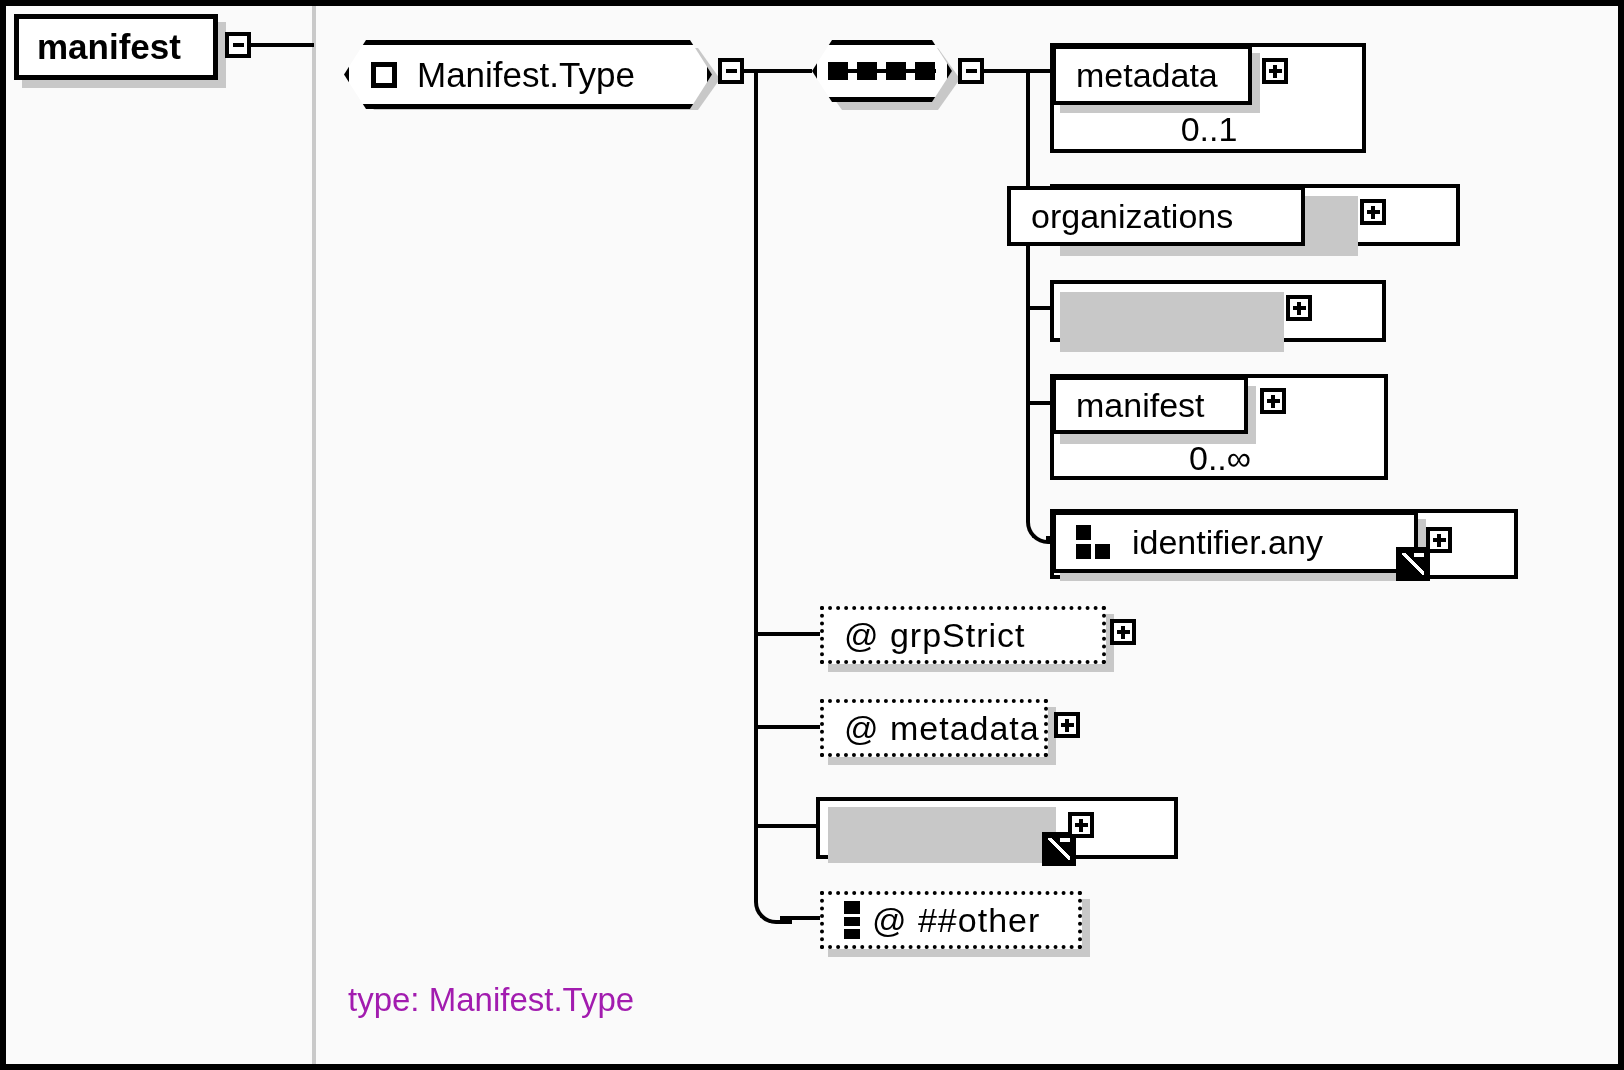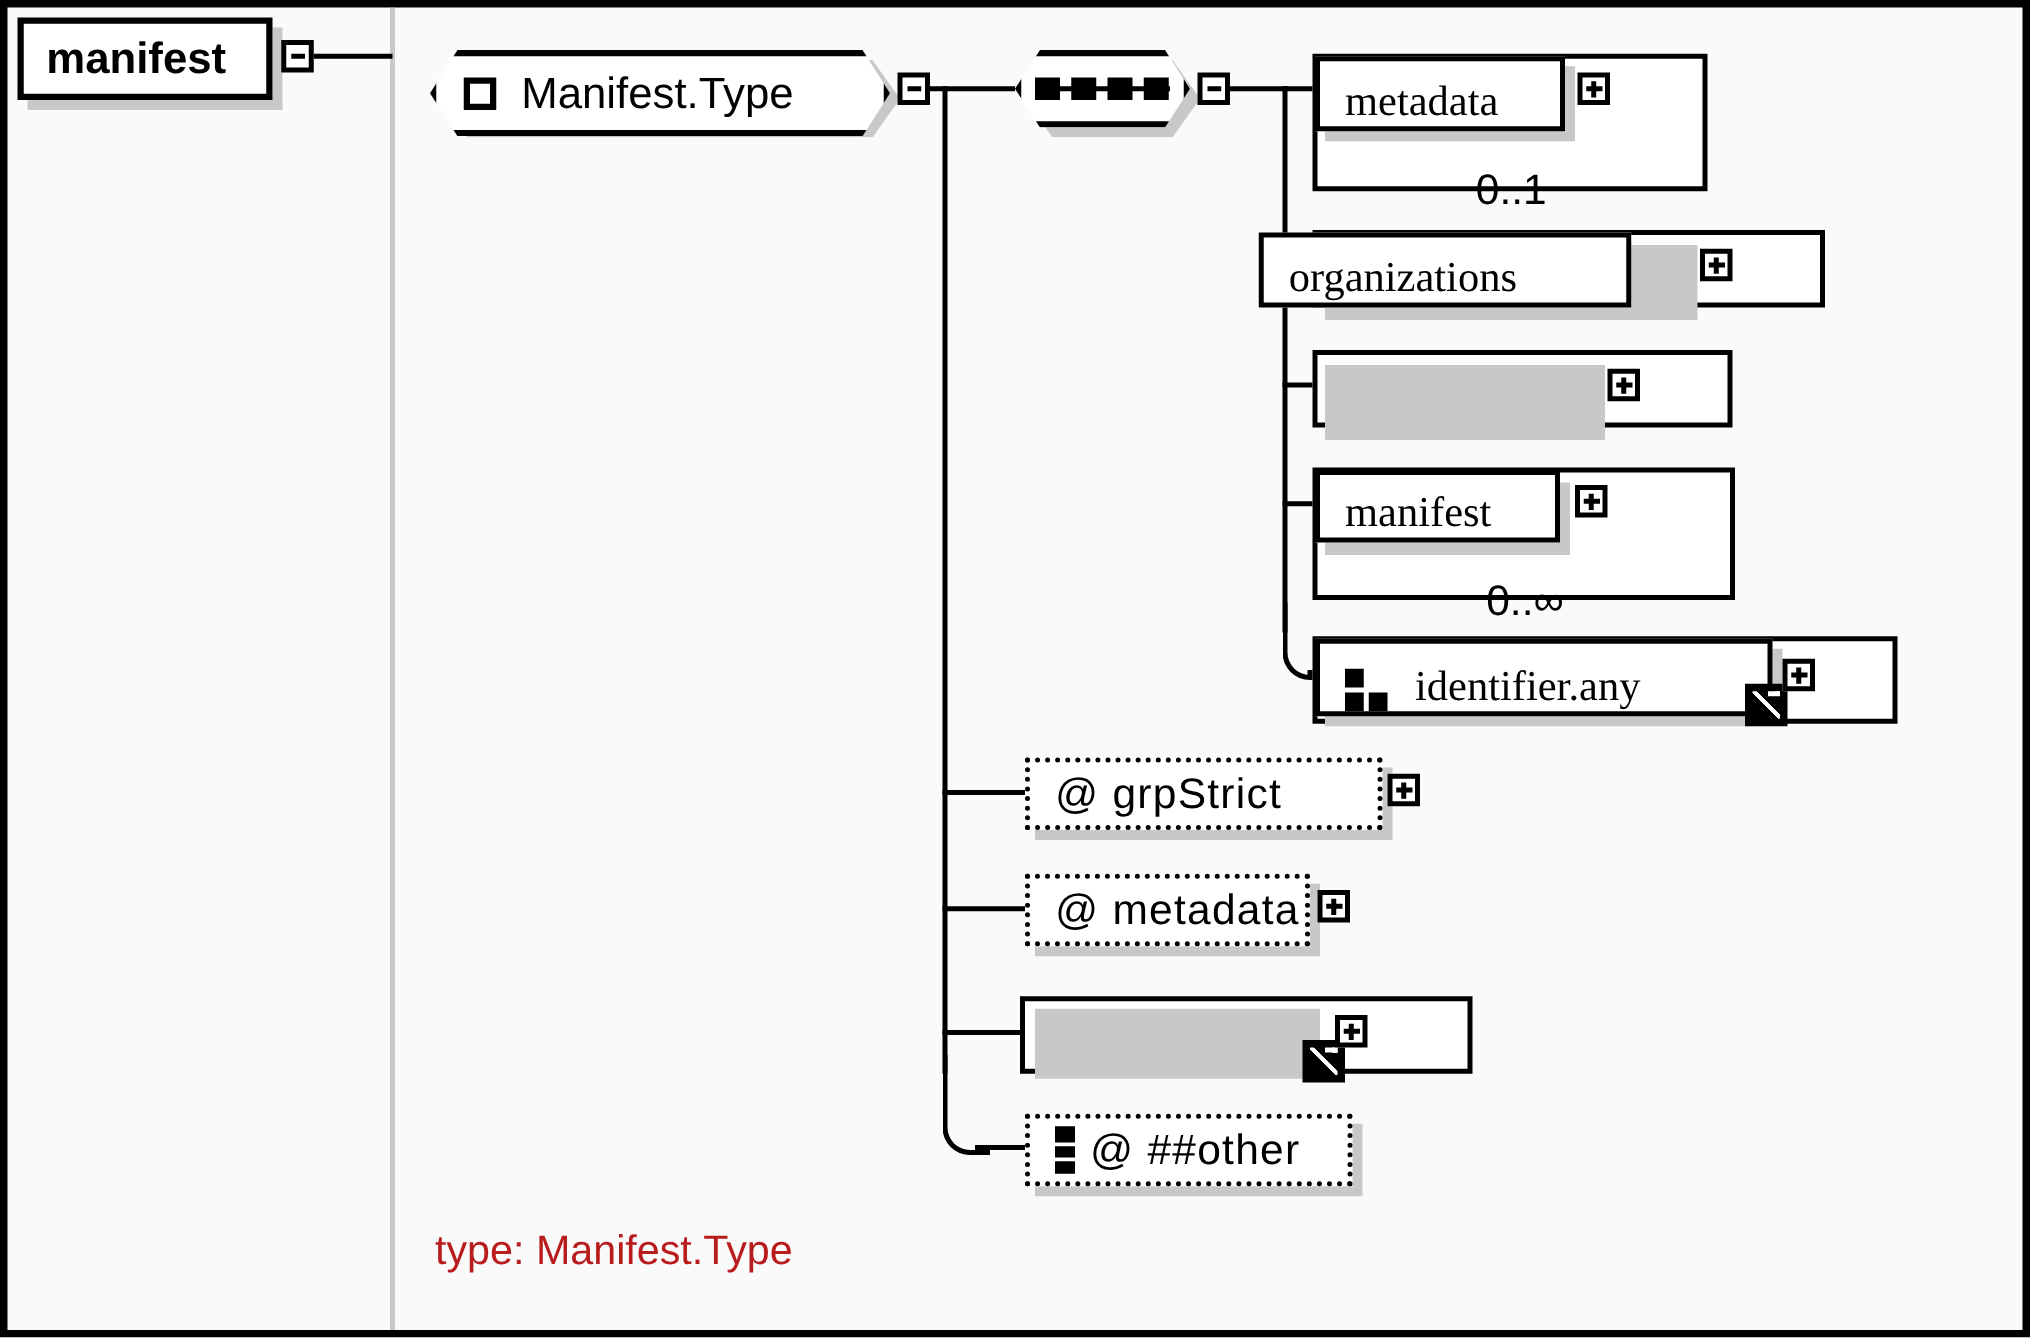--- a/index.html
+++ b/index.html
@@ -116,31 +116,30 @@
     position:absolute;
     border:4px solid #000;
     background:#fff;
     box-sizing:border-box;
   }
   .elInner{
     position:absolute;
     border:4px solid #000;
     background:#fff;
     box-sizing:border-box;
-    display:flex;align-items:flex-end;
+    display:flex;align-items:center;
     padding-left:20px;
     font-size:34px;color:#000;
-    font-family:Liberation Serif, serif;
+    font-family:Liberation Sans, sans-serif;
   }
   .card{
     position:absolute;
     font-size:34px;color:#000;
     font-family:"Liberation Sans", sans-serif;
     text-align:center;
-    margin-top:23px;
   }
 
   
   .attrDotted{
     position:absolute;
     border:4px dotted #000;
     background:#fff;
     box-sizing:border-box;
     display:flex;align-items:center;
     padding-left:20px;
@@ -181,21 +180,21 @@
       linear-gradient(to left, #fff 0 10px, transparent 10px),
       linear-gradient(to bottom, #fff 0 4px, transparent 4px);
     background-repeat:no-repeat;
     background-size:100% 100%, 100% 4px, 4px 100%;
     background-position:0 0, right top, right top;
   }
 
   
   .typelabel{
     position:absolute;
-    font-size:33px;color:#b91c1c;
+    font-size:33px;color:#a21caf;
     font-family:"Liberation Sans", sans-serif;
   }
 </style>
 </head>
 <body>
 
 <div id="frame">
 
   <div class="vdivider" style="left:306px;"></div>
 

